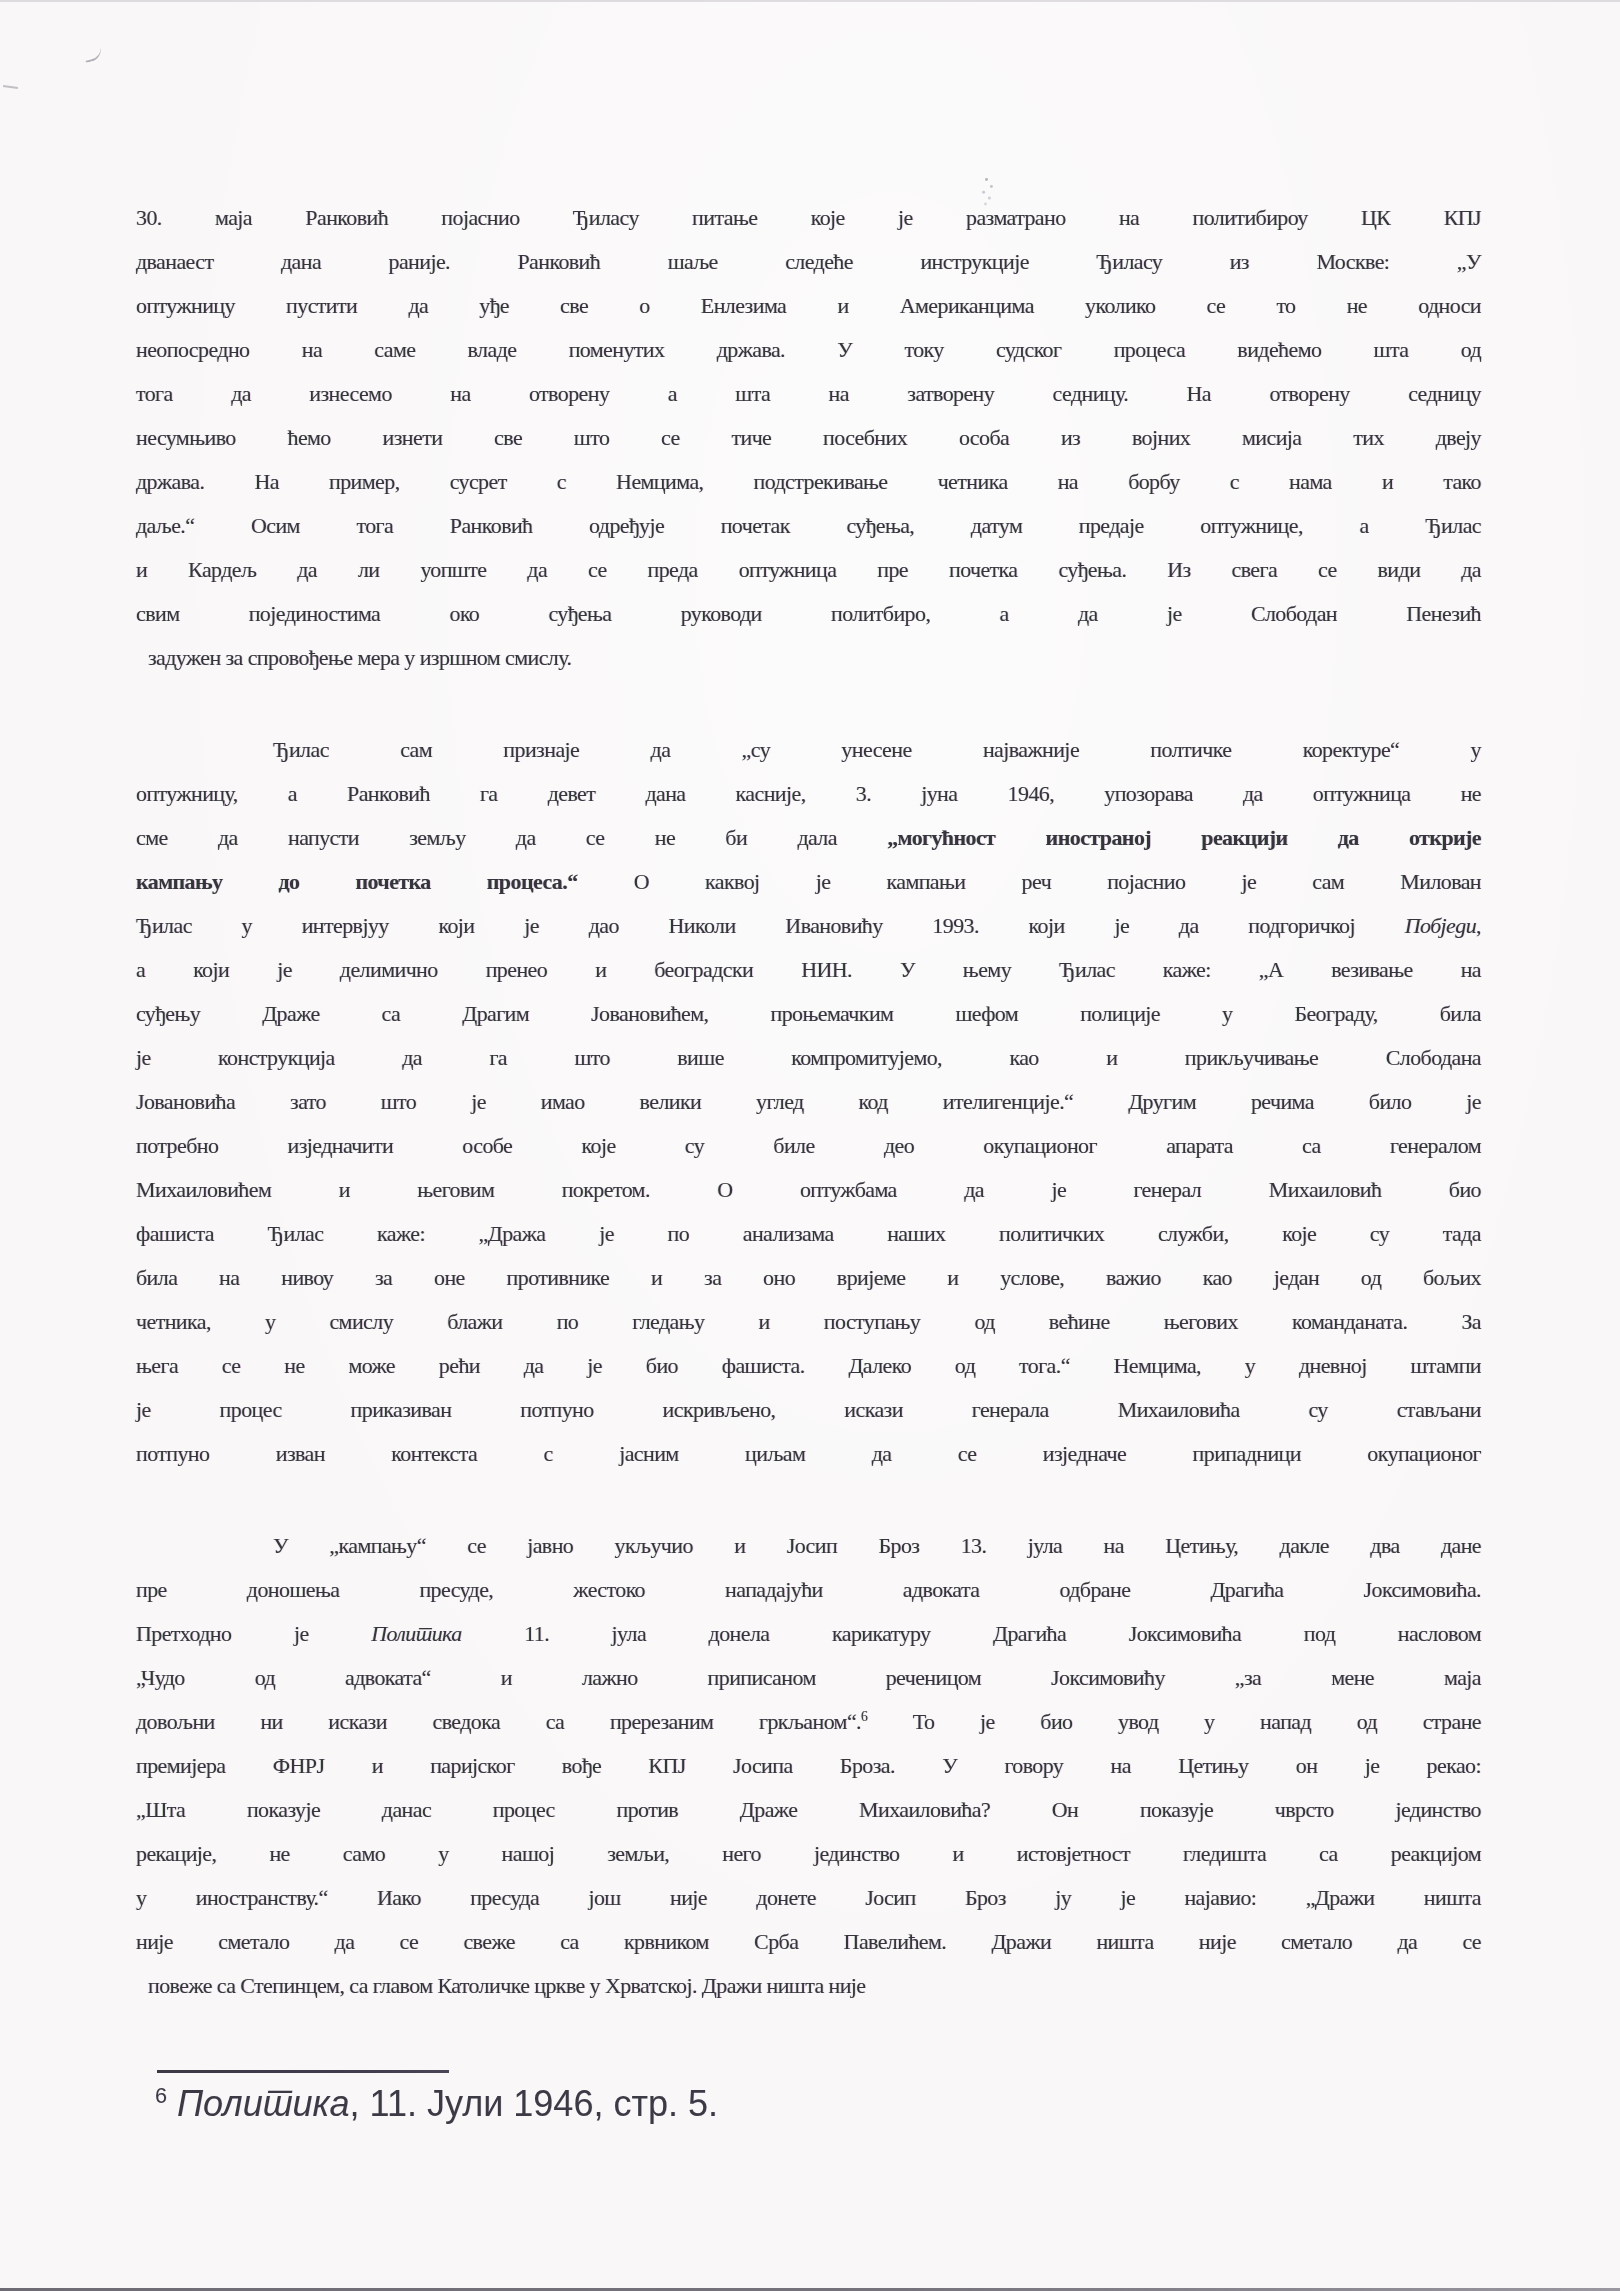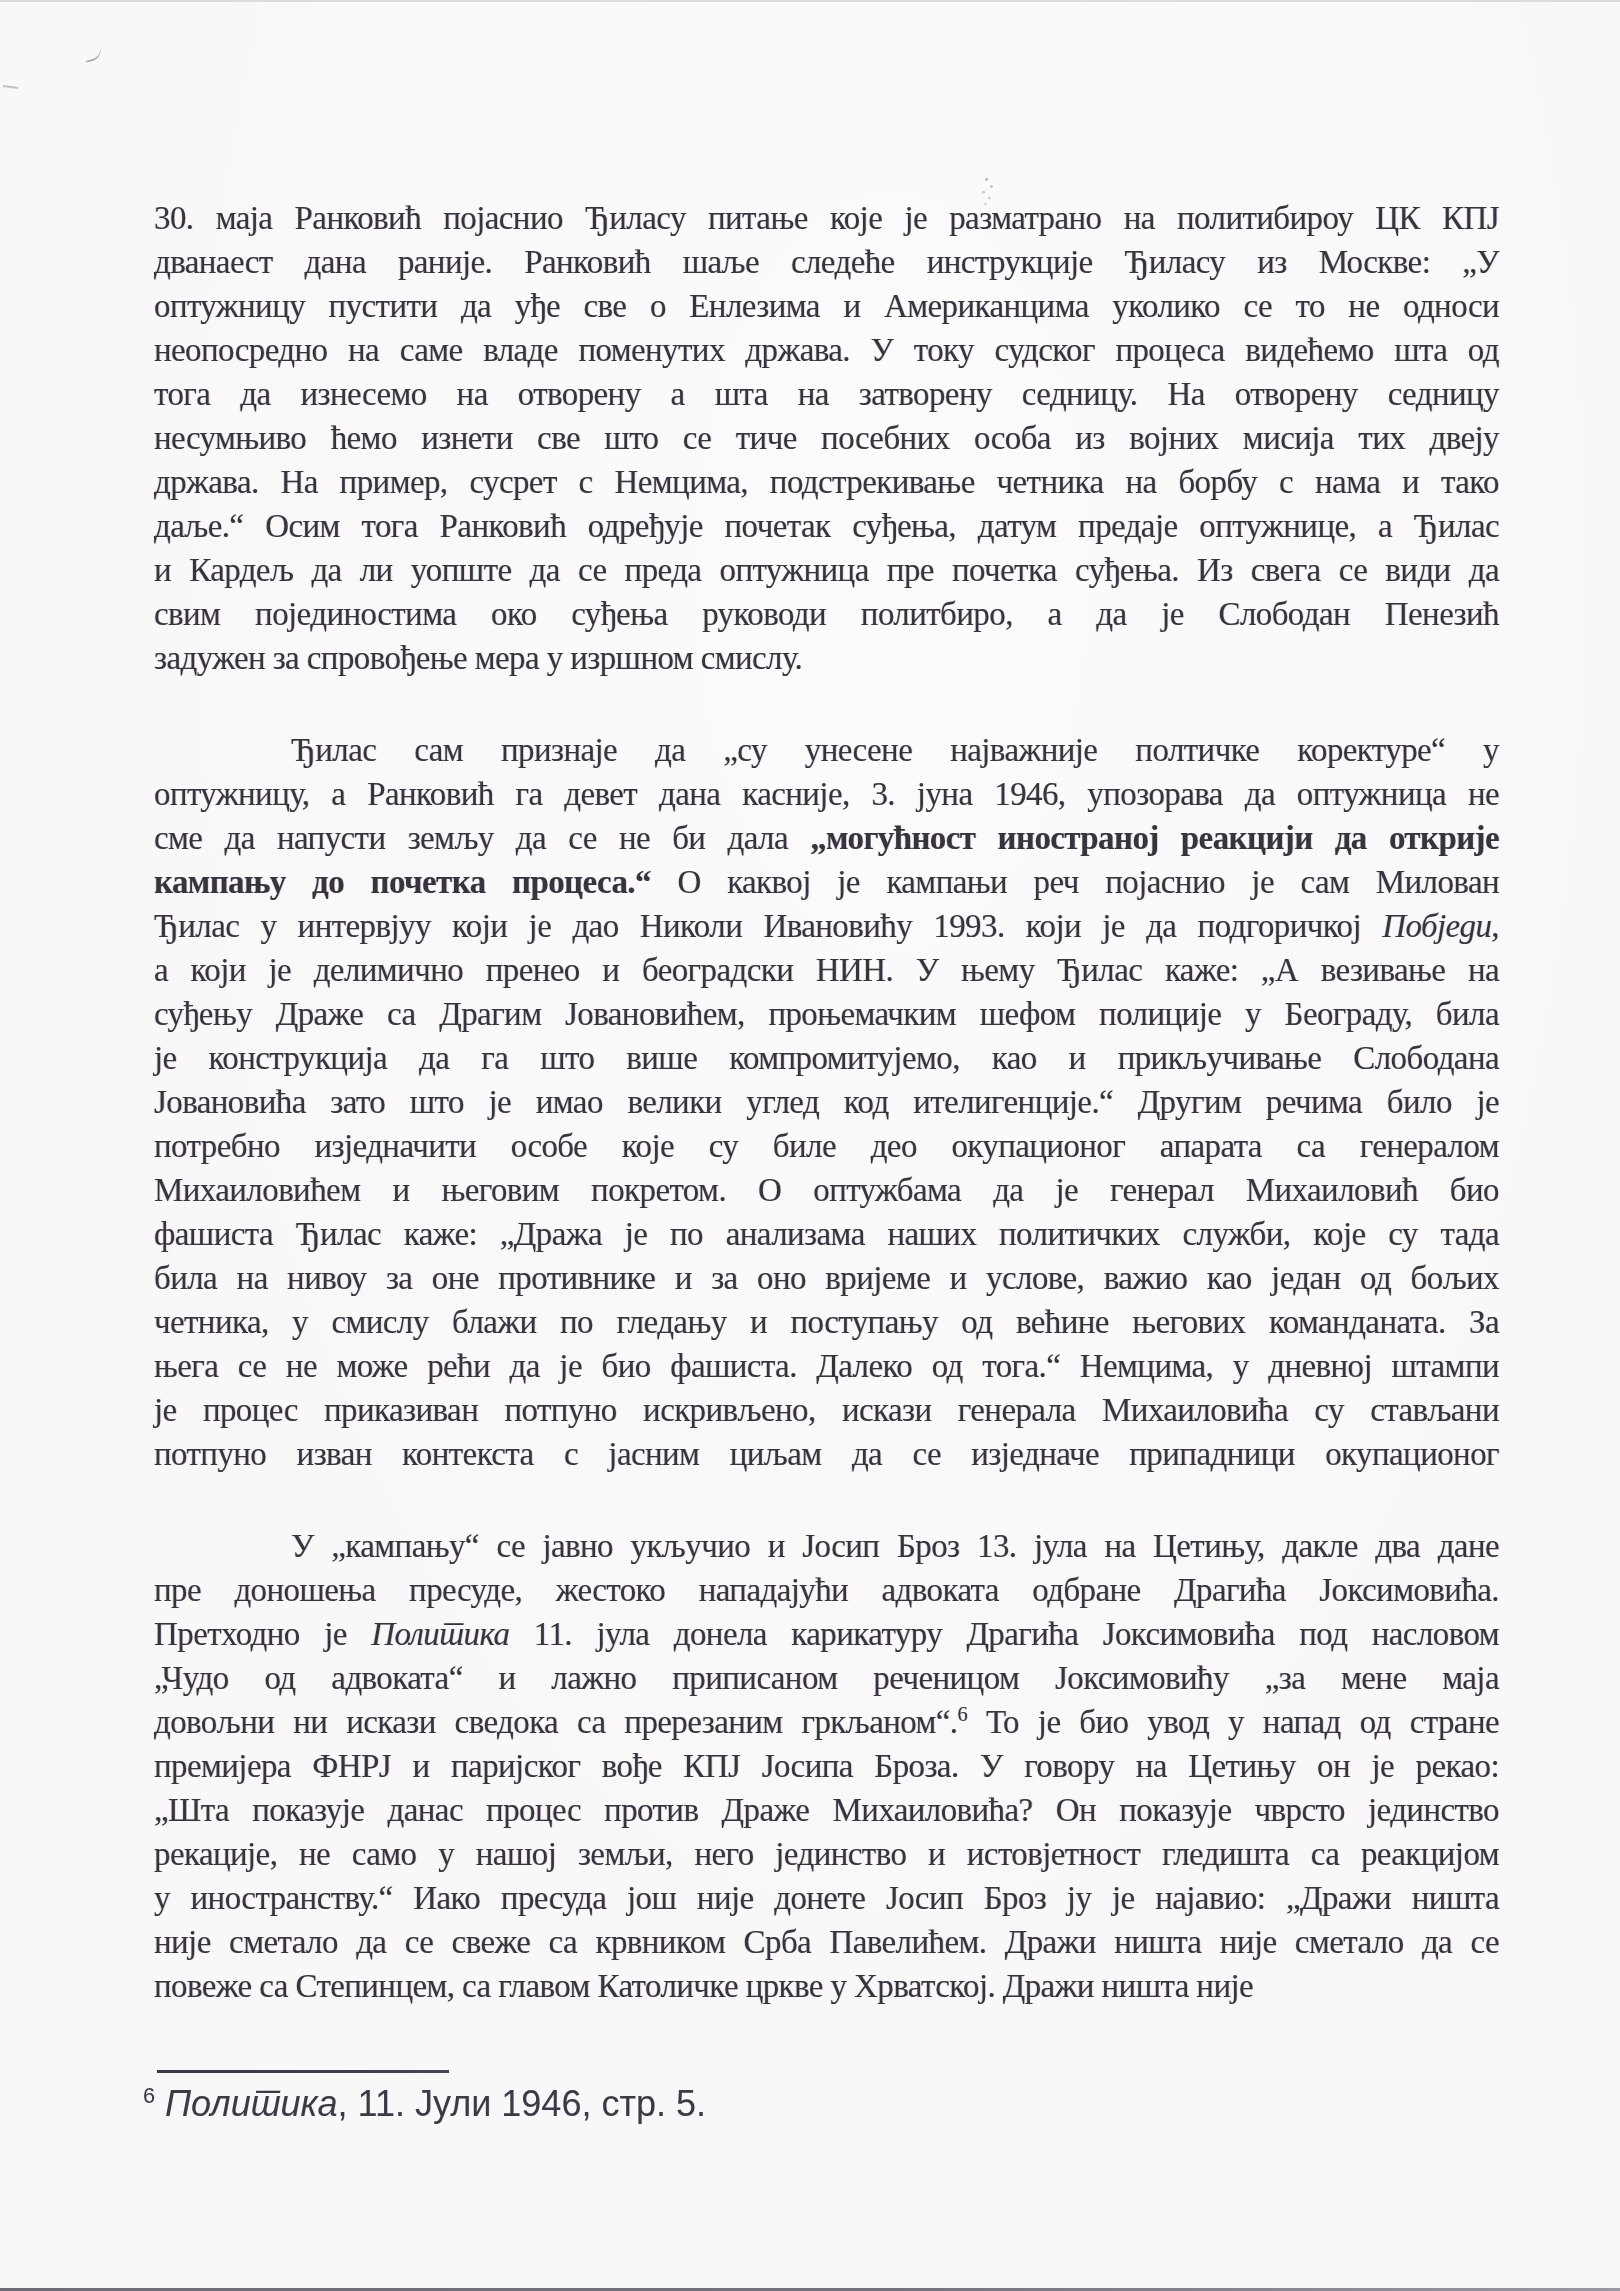--- a/index.html
+++ b/index.html
@@ -44,36 +44,36 @@
     background: rgba(128,122,140,0.55);
     border-radius: 50%;
     box-shadow: 4.9px 6.9px 0 rgba(128,122,140,0.42),
                 -2.9px 12.7px 0 rgba(128,122,140,0.38),
                 2.9px 18.6px 0 rgba(128,122,140,0.33),
                 -1px 24.5px 0 rgba(128,122,140,0.28);
   }
 
   .text-block {
     position: absolute;
-    left: 154px;
+    left: 136px;
     top: 196px;
     width: 1345px;
     color: #36343c;
-    font-size: 33px;
+    font-size: 22px;
     letter-spacing: -0.6px;
     text-shadow: 0.7px 0 rgba(130,60,150,0.22), -0.7px 0 rgba(60,130,60,0.20);
   }
   .para { margin: 0; }
   .para + .para { margin-top: 32px; }
   .line {
     line-height: 44px;
     text-align: justify;
     text-align-last: justify;
   }
-  .line.last { text-align-last: left; }
+  .line.last { text-align-last: left; margin-left: 12px; }
   .line.indent { text-indent: 137px; margin-top: 48px; }
 
   .b { font-weight: bold; }
   .i { font-style: italic; }
   .sup { font-size: 0.62em; vertical-align: super; line-height: 0; }
 
   .footnote-separator {
     position: absolute;
     left: 157px; top: 2070px;
     width: 292px; height: 2.9px;

